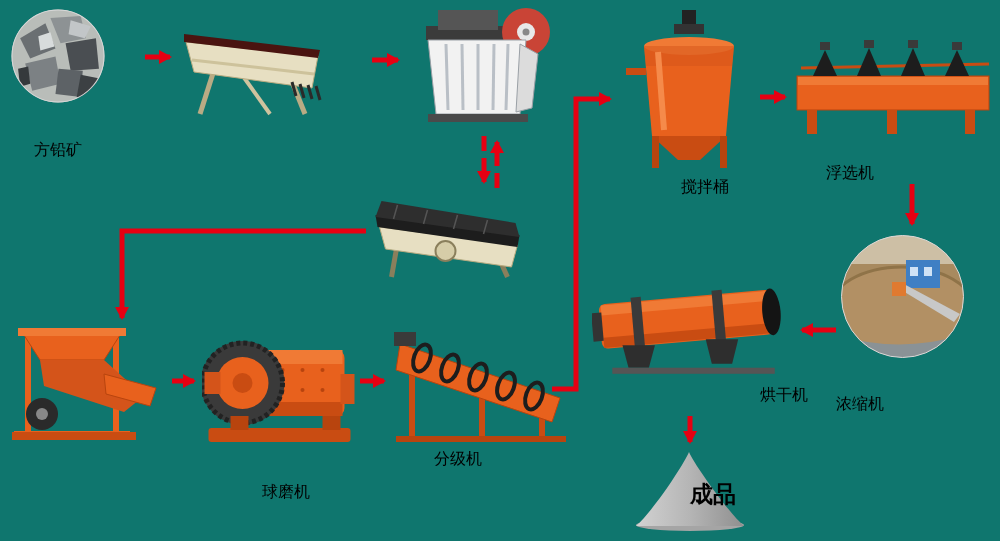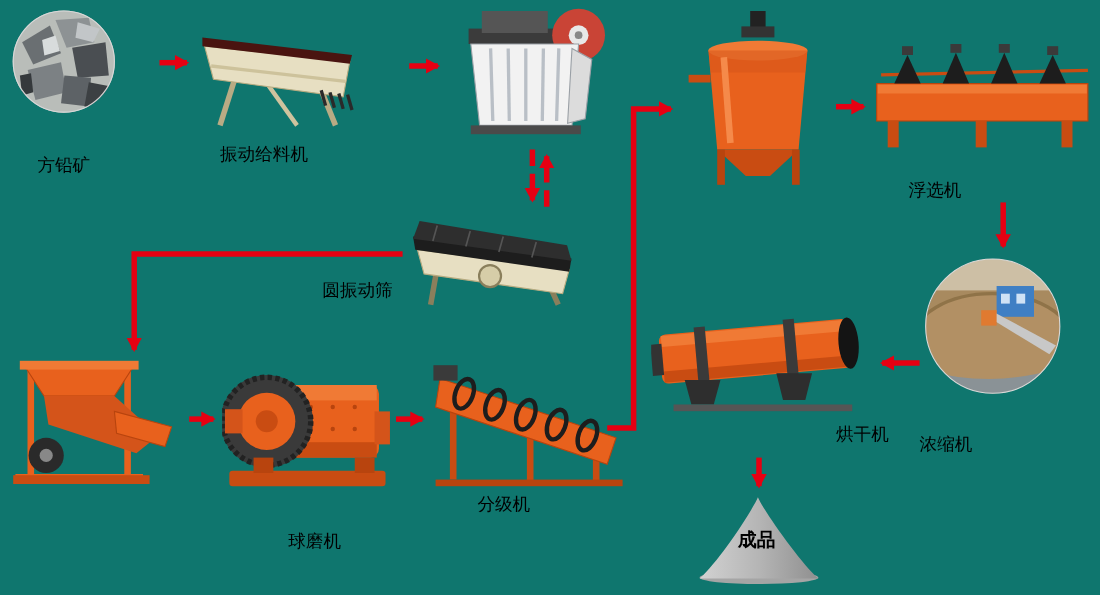--- a/index.html
+++ b/index.html
@@ -7,21 +7,21 @@
               font-family:"DejaVu Sans","Liberation Sans",sans-serif; }
   #stage { position:relative; width:1000px; height:541px; background:#0f766e; }
   .node-img { position:absolute; }
   .node-img svg { width:100%; height:100%; display:block; }
   .node-label { position:absolute; text-align:center; font-size:16px; color:#000;
                 font-weight:500; white-space:nowrap; z-index:4; }
   #arrows { position:absolute; left:0; top:0; z-index:5; pointer-events:none; }
   #arrows line, #arrows polyline { stroke:var(--arrow-color,#e60012); stroke-width:5; fill:none; }
   .arrow-head { fill:var(--arrow-color,#e60012); }
   .dashed { stroke-dasharray:15 7; }
-  .product-label { z-index:6; font-size:17px; font-weight:600; }
+  .product-label { z-index:6; font-size:23px; font-weight:600;text-align:right; }
 </style>
 </head>
 <body>
 
 <div id="stage">
 
   <div class="node-img" style="left:10px;top:8px;width:96px;height:96px">
     <svg viewBox="0 0 95 95">
       <defs>
           <clipPath id="oreclip">
@@ -246,22 +246,21 @@
           <stop offset="0.5" stop-color="#b5b5b5"></stop>
           <stop offset="1" stop-color="#8f8f8f"></stop>
         </linearGradient>
       </defs>
       <ellipse cx="58" cy="75" rx="54" ry="6" fill="#a5a5a5"></ellipse>
       <path d="M57,2 C62,14 96,62 112,76 L4,76 C22,60 52,14 57,2 Z" fill="url(#coneg)"></path>
     </svg>
   </div>
 
   <div class="node-label" style="left:10px;top:140px;width:96px">方铅矿</div>
-  <div class="node-label" style="left:180px;top:130px;width:120px">振动给料机</div>
-  <div class="node-label" style="left:270px;top:254px;width:110px">圆振动筛</div>
+  <div class="node-label" style="left:650px;top:177px;width:110px">搅拌桶</div>
   <div class="node-label" style="left:800px;top:163px;width:100px">浮选机</div>
   <div class="node-label" style="left:810px;top:394px;width:100px">浓缩机</div>
   <div class="node-label" style="left:734px;top:385px;width:100px">烘干机</div>
   <div class="node-label" style="left:236px;top:482px;width:100px">球磨机</div>
   <div class="node-label" style="left:408px;top:449px;width:100px">分级机</div>
   <div class="node-label product-label" style="left:640px;top:479px;width:96px">成品</div>
 
   <svg id="arrows" width="1000" height="541" viewBox="0 0 1000 541">
     <defs>
       <marker id="ah" markerUnits="userSpaceOnUse" markerWidth="16" markerHeight="16" refX="11" refY="7" orient="auto">

